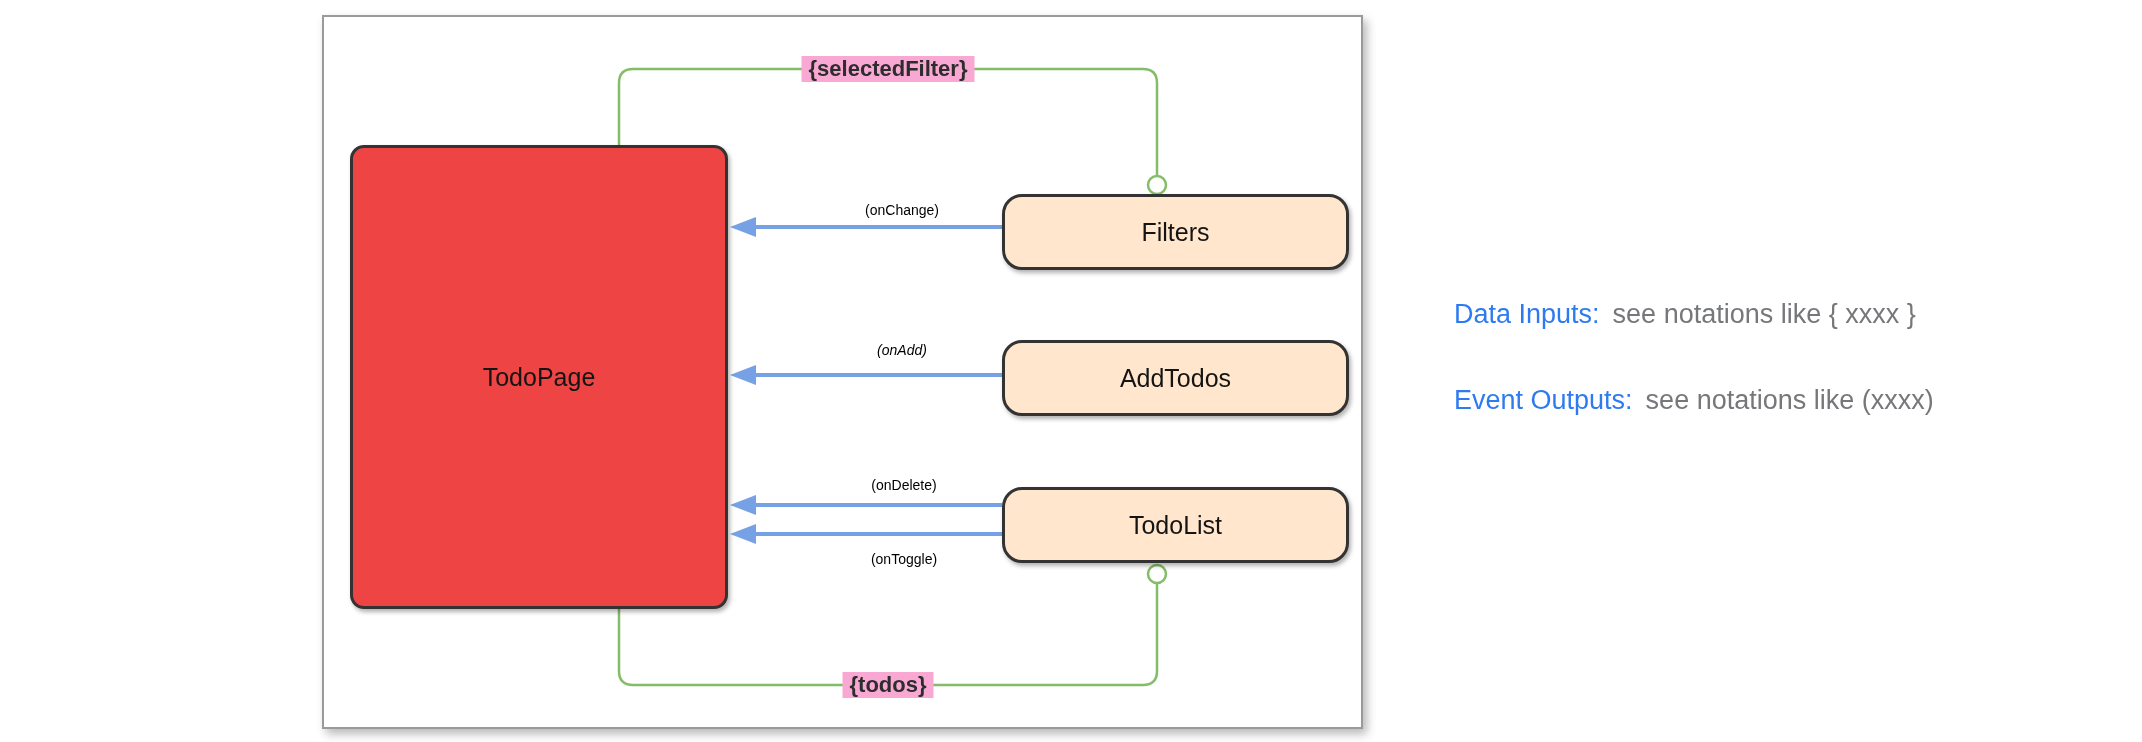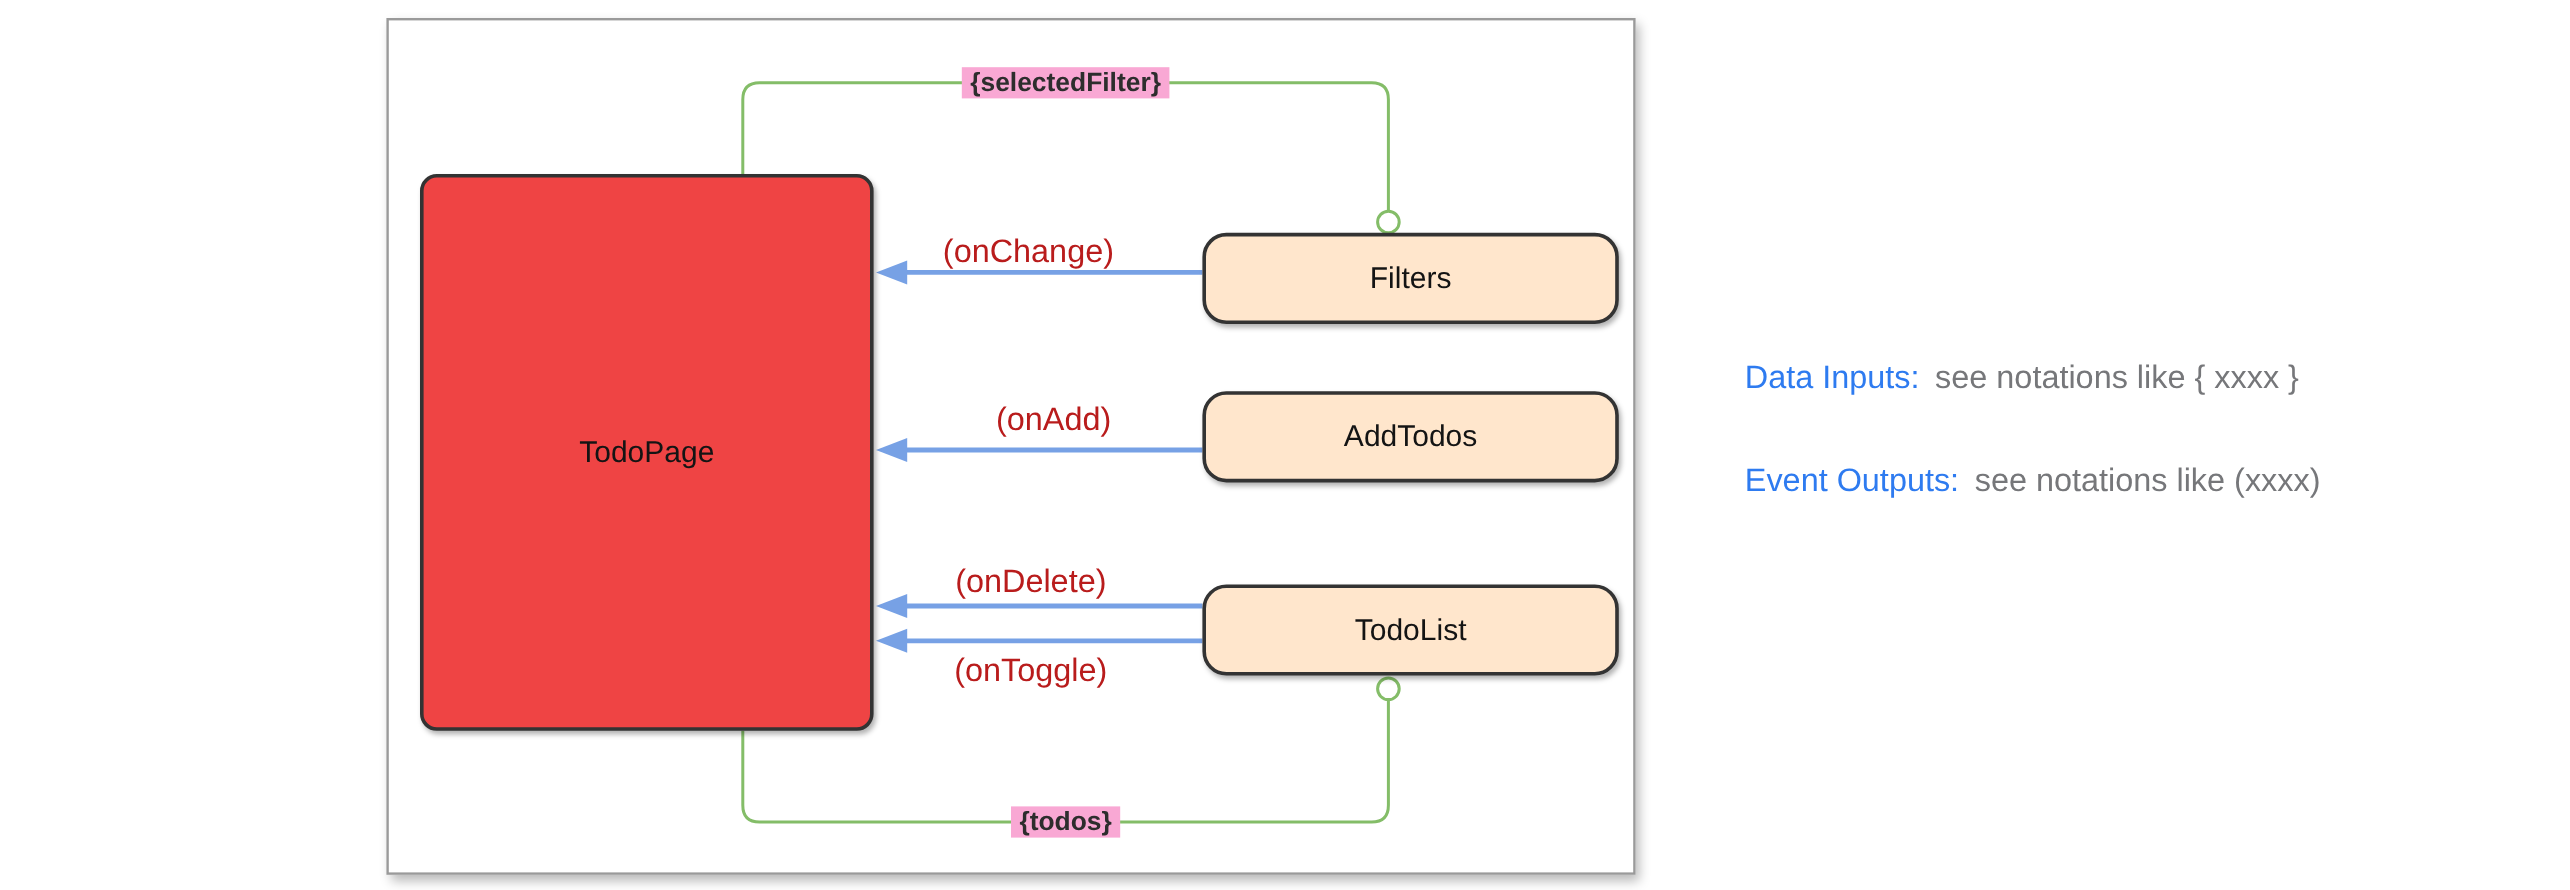--- a/index.html
+++ b/index.html
@@ -41,44 +41,45 @@
     background: #ef4444;
     border-radius: 14px;
   }
   .node-child {
     left: 678px;
     width: 347px; height: 76px;
     background: #ffe6cc;
     border-radius: 20px;
   }
   .node-filters  { top: 177px; }
-  .node-addtodos { top: 309px; text-align: center; }
+  .node-addtodos { top: 323px; text-align: center; }
   .node-todolist { top: 470px; }
 
   
   .edge-label {
     position: absolute;
     transform: translate(-50%, -50%);
     white-space: nowrap;
   }
   .data-edge-label {
     font-size: 22px;
     color: #2d2d2d;
     background: #f9a8d4;
     padding: 0 7px;
     font-weight: bold;
   }
   .event-edge-label {
-    font-size: 27px;
-    color: #b91c1c;
+    font-size: 14px;
+    color: #000000;
+    margin-left: 45px;
   }
   .lbl-selectedFilter { left: 564px; top: 52px; }
   .lbl-todos          { left: 564px; top: 668px; }
   .lbl-onChange { left: 533px; top: 193px; }
-  .lbl-onAdd    { left: 554px; top: 333px; }
+  .lbl-onAdd    { left: 533px; top: 333px; font-style: italic; }
   .lbl-onDelete { left: 535px; top: 468px; }
   .lbl-onToggle { left: 535px; top: 542px; }
 
   
   .legend {
     position: absolute;
     left: 1454px; top: 296px;
     font-size: 27px;
     white-space: nowrap;
   }

